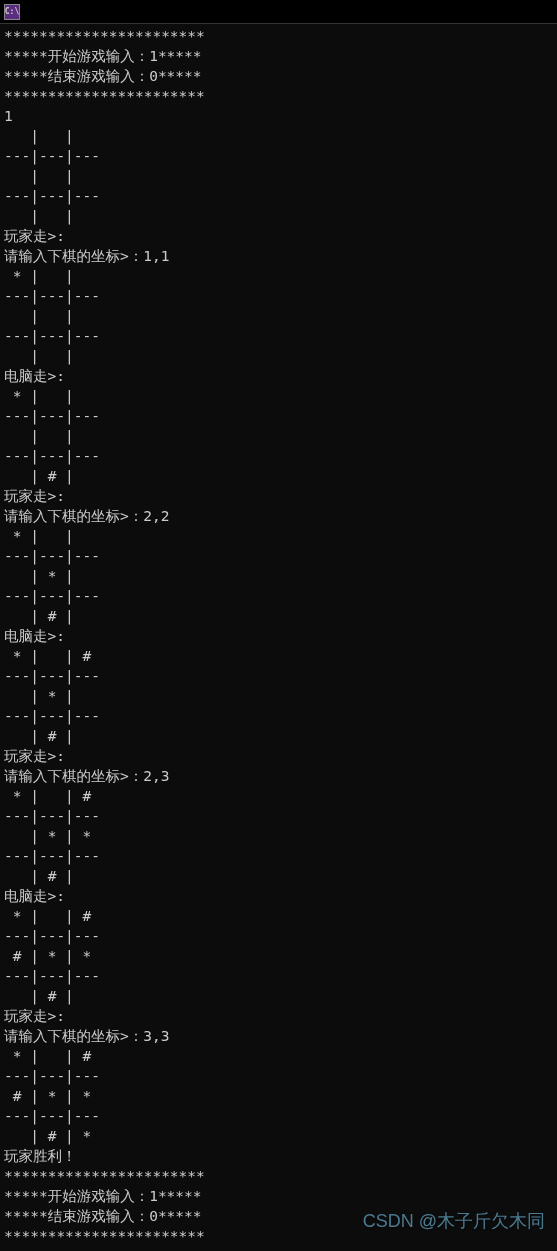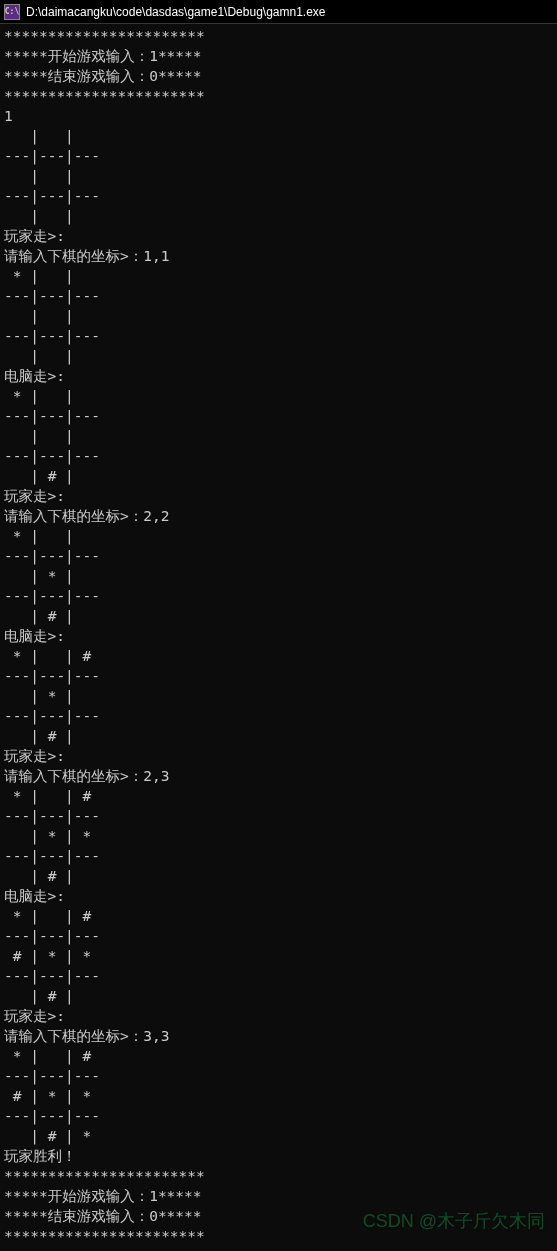--- a/index.html
+++ b/index.html
@@ -47,33 +47,32 @@
       background: #0c0c0c;
       padding: 2px 4px;
       white-space: pre;
       line-height: 1.38;
       letter-spacing: 0px;
     }
     .watermark {
       position: absolute;
       bottom: 18px;
       right: 12px;
-      color: #15803d;
+      color: #7dd3fc;
       opacity: 0.55;
       font-family: "Microsoft YaHei", sans-serif;
       font-size: 18px;
       text-shadow: 1px 1px 2px rgba(0,0,0,0.5);
     }
   </style>
 </head>
 <body>
 
 <div class="title-bar">
   <span class="app-icon">C:\</span>
-  <span class="title-text">D:\daimacangku\code\dasdas\game1\Debug\gamn1.exe</span>
 </div>
 
 <div class="console" id="console-area">***********************
 *****开始游戏输入：1*****
 *****结束游戏输入：0*****
 ***********************
 1
    |   |
 ---|---|---
    |   |

